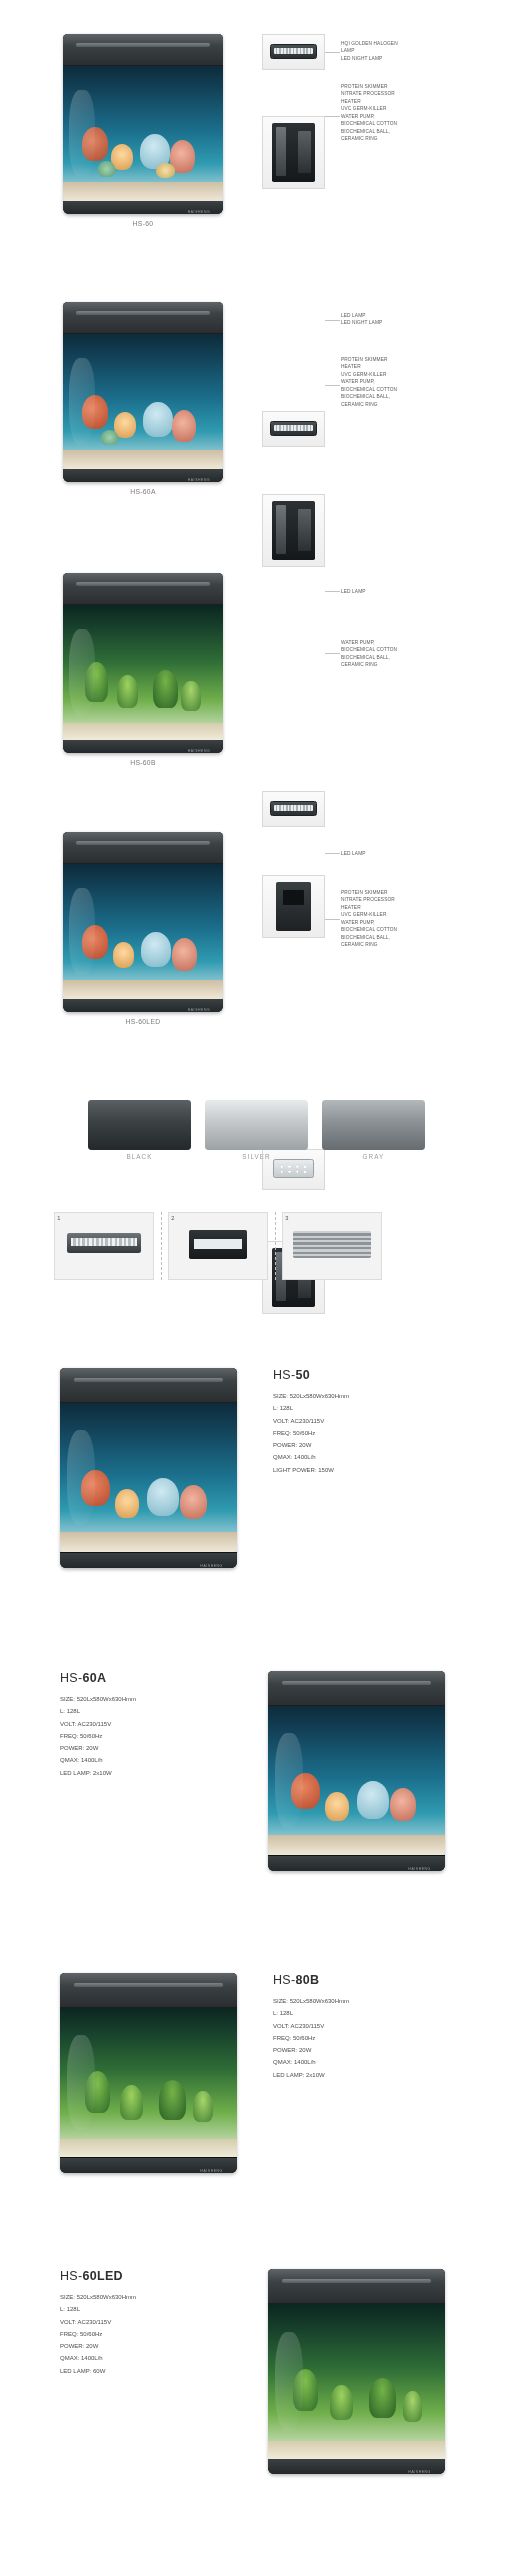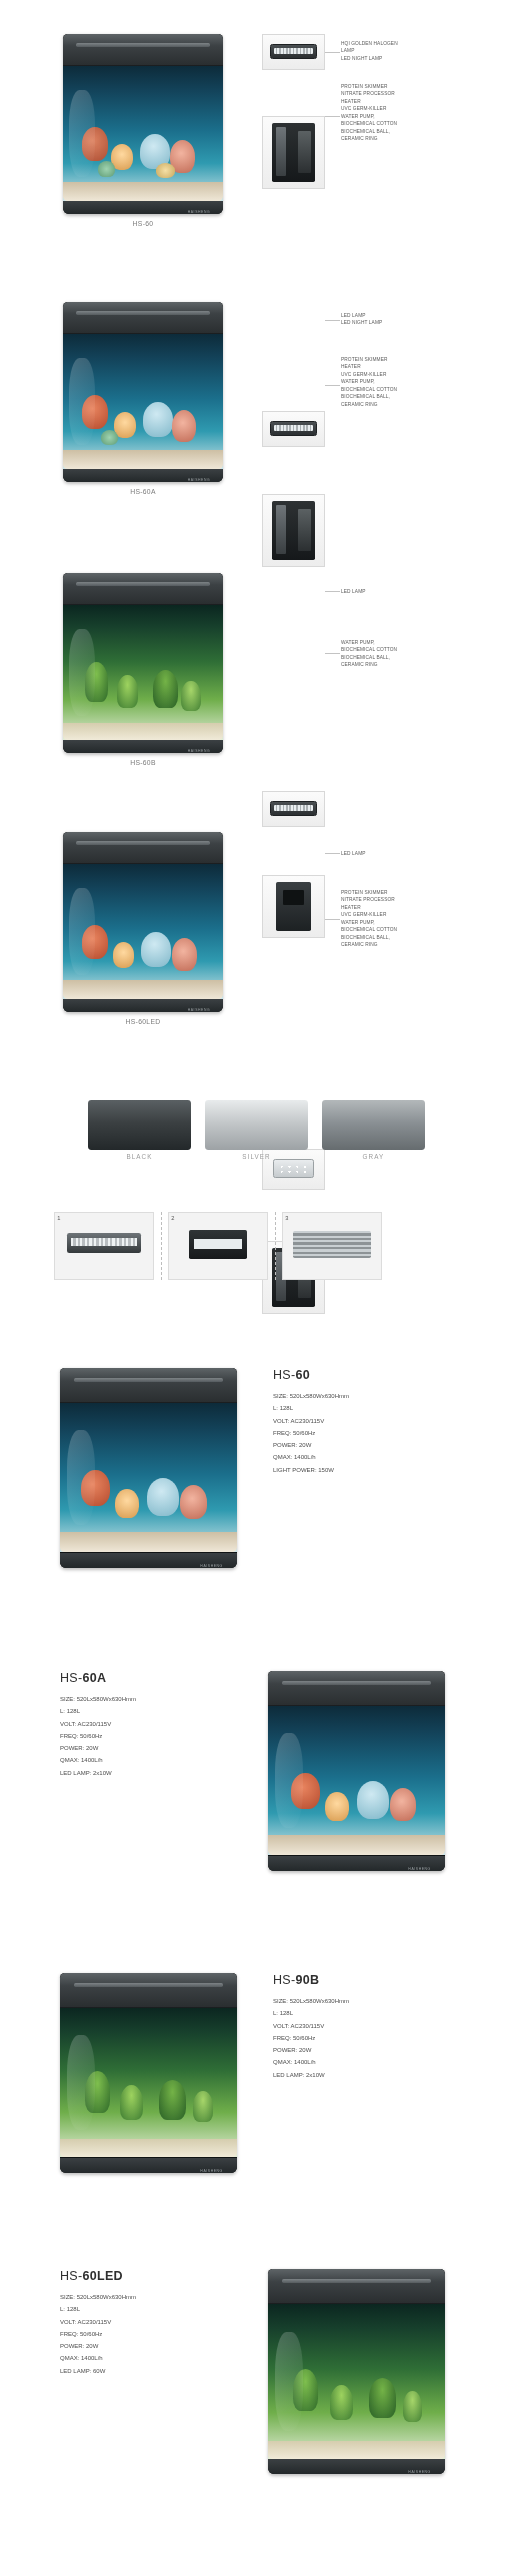--- a/index.html
+++ b/index.html
@@ -370,21 +370,21 @@
       <div class="sand" style="height:20.5px;"></div>
       <div class="frontglare"></div>
     </div>
     <div class="base" style="height:15px;">
         <div class="brand">HAISHENG</div>
       </div>
   </div>
 </div>
 <div class="row" style="left:273px; top:1368px;">
   <div class="spec-title">
-    <span>HS-</span><b>60</b>
+    <span>HS-</span><b>50</b>
   </div>
   <div class="spec-list" style="margin-top:8px;">
     <div>SIZE:  520Lx580Wx630Hmm</div>
     <div>L:  128L</div>
     <div>VOLT:  AC230/115V</div>
     <div>FREQ:  50/60Hz</div>
     <div>POWER:  20W</div>
     <div>QMAX:  1400L/h</div>
     <div>LIGHT POWER:  150W</div>
   </div>
@@ -432,21 +432,21 @@
       <div class="sand" style="height:18px;background:linear-gradient(180deg,#d5cdae,#f0ead8);"></div>
       <div class="frontglare"></div>
     </div>
     <div class="base" style="height:15px;">
         <div class="brand">HAISHENG</div>
       </div>
   </div>
 </div>
 <div class="row" style="left:273px; top:1973px;">
   <div class="spec-title">
-    <span>HS-</span><b>90B</b>
+    <span>HS-</span><b>80B</b>
   </div>
   <div class="spec-list" style="margin-top:8px;">
     <div>SIZE:  520Lx580Wx630Hmm</div>
     <div>L:  128L</div>
     <div>VOLT:  AC230/115V</div>
     <div>FREQ:  50/60Hz</div>
     <div>POWER:  20W</div>
     <div>QMAX:  1400L/h</div>
     <div>LED LAMP:  2x10W</div>
   </div>

